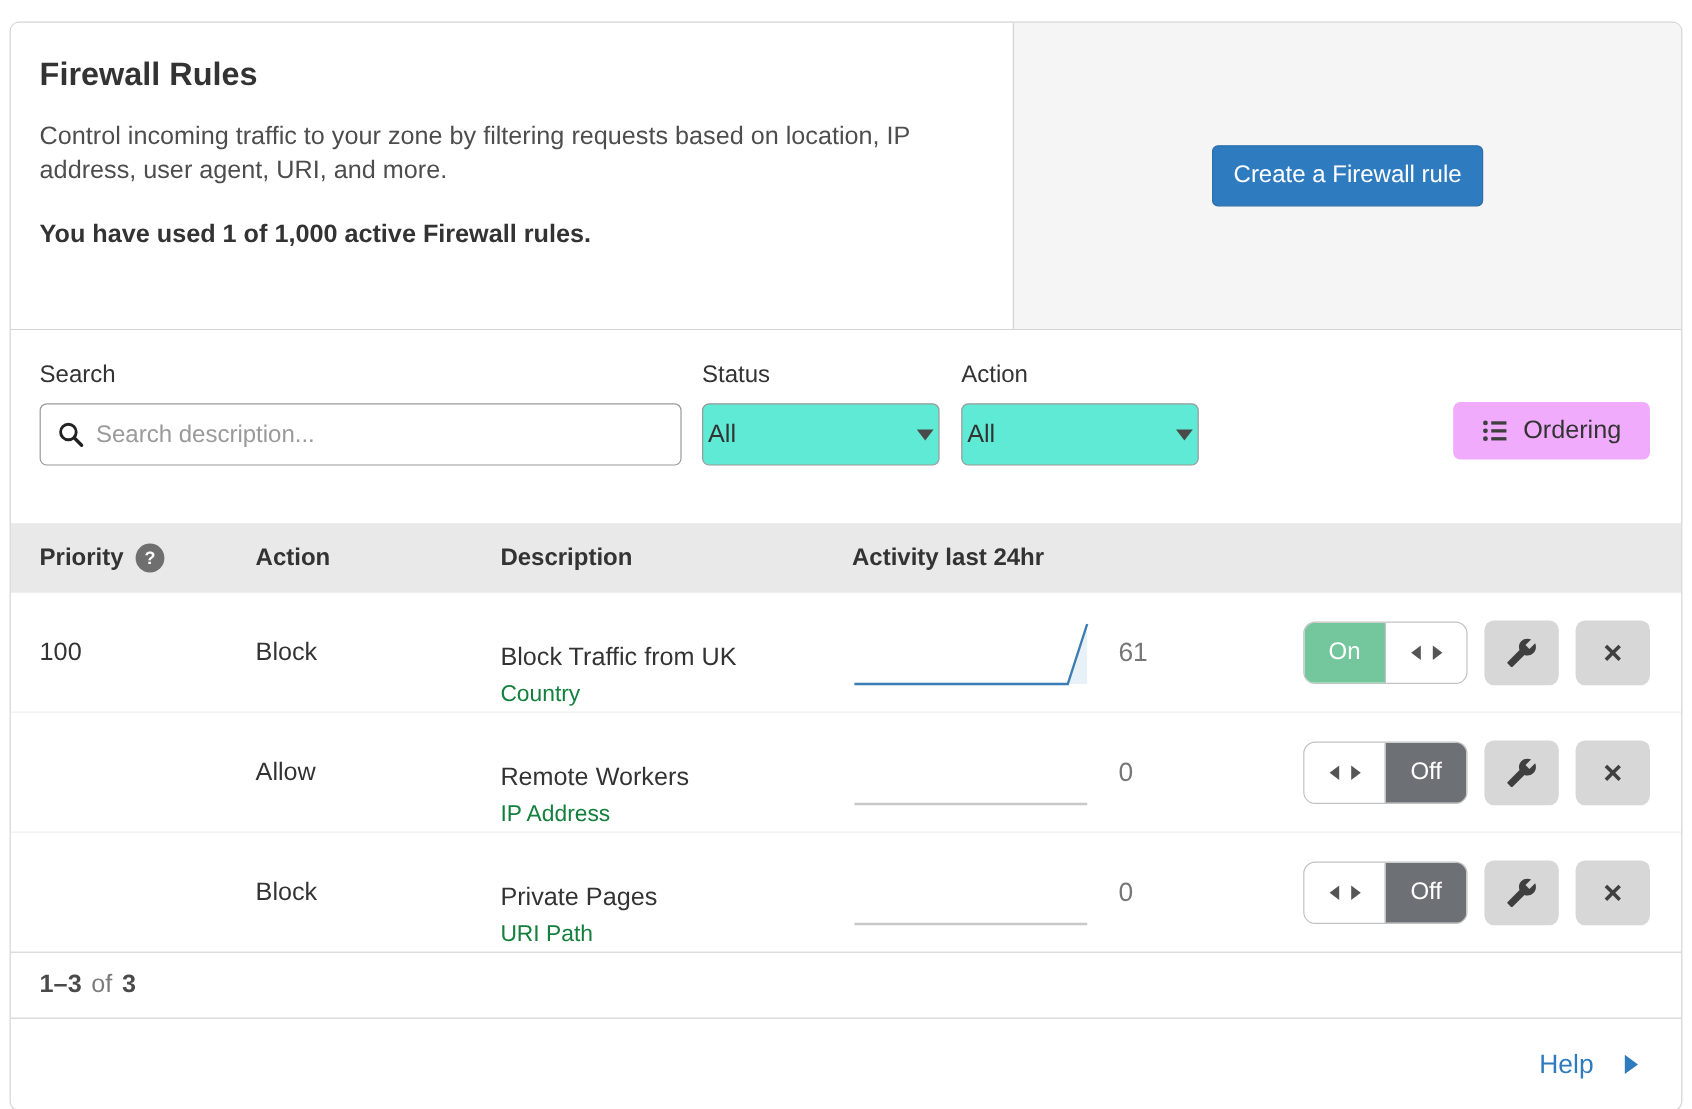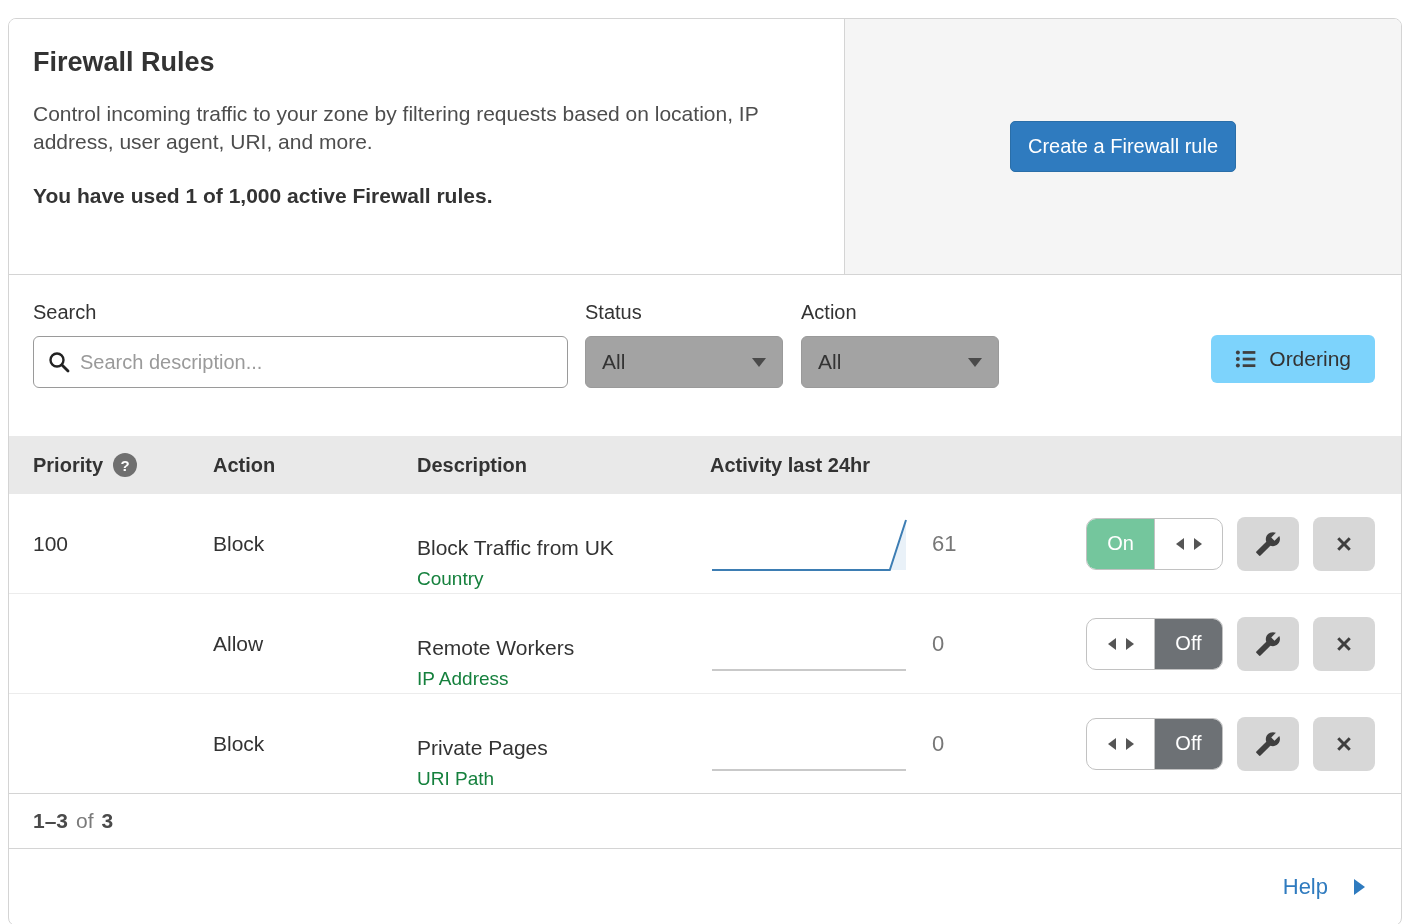--- a/index.html
+++ b/index.html
@@ -25,28 +25,28 @@
   .filter-group { display:flex; flex-direction:column; }
   .filter-label { font-size:20px; color:#333; margin-bottom:12px; }
   .search-box { position:relative; width:535px; }
   .search-box input {
     width:100%; height:52px; border:1px solid #9a9a9a; border-radius:6px;
     padding:0 14px 0 46px; font-size:20px; font-family:"Liberation Sans", sans-serif; color:#333;
   }
   .search-box input::placeholder { color:#9a9a9a; }
   .search-icon { position:absolute; left:14px; top:14px; width:24px; height:24px; }
   .select-box {
-    width:198px; height:52px; border:1px solid #9a9a9a; border-radius:6px; background:#a3a3a3;
-    display:flex; align-items:center; justify-content:space-between; padding:0 16px; font-size:21px; color:#333; cursor:pointer;
+    width:198px; height:52px; border:1px solid #9a9a9a; border-radius:6px; background:#5eead4;
+    display:flex; align-items:center; justify-content:space-between; padding:0 4px; font-size:21px; color:#333; cursor:pointer;
   }
   .caret { width:0; height:0; border-left:7px solid transparent; border-right:7px solid transparent; border-top:9px solid #4a4a4a; }
   .gap17 { width:17px; } .gap18 { width:18px; }
   .spacer { flex:1; }
   .ordering-btn {
-    margin-top:34px; height:48px; background:#7dd3fc; border:none; border-radius:6px;
+    margin-top:34px; height:48px; background:#f0abfc; border:none; border-radius:6px;
     display:flex; align-items:center; gap:12px; padding:0 24px; font-size:21px; color:#333;
     font-family:"Liberation Sans", sans-serif; cursor:pointer;
   }
   
   .thead { display:flex; align-items:center; height:58px; background:#e9e9e9; flex:0 0 auto; }
   .thead .th { font-size:20px; font-weight:bold; color:#333; }
   .col-priority { width:204px; padding-left:24px; display:flex; align-items:center; gap:10px; }
   .col-action   { width:204px; }
   .col-desc     { width:293px; }
   .col-spark    { width:200px; }

